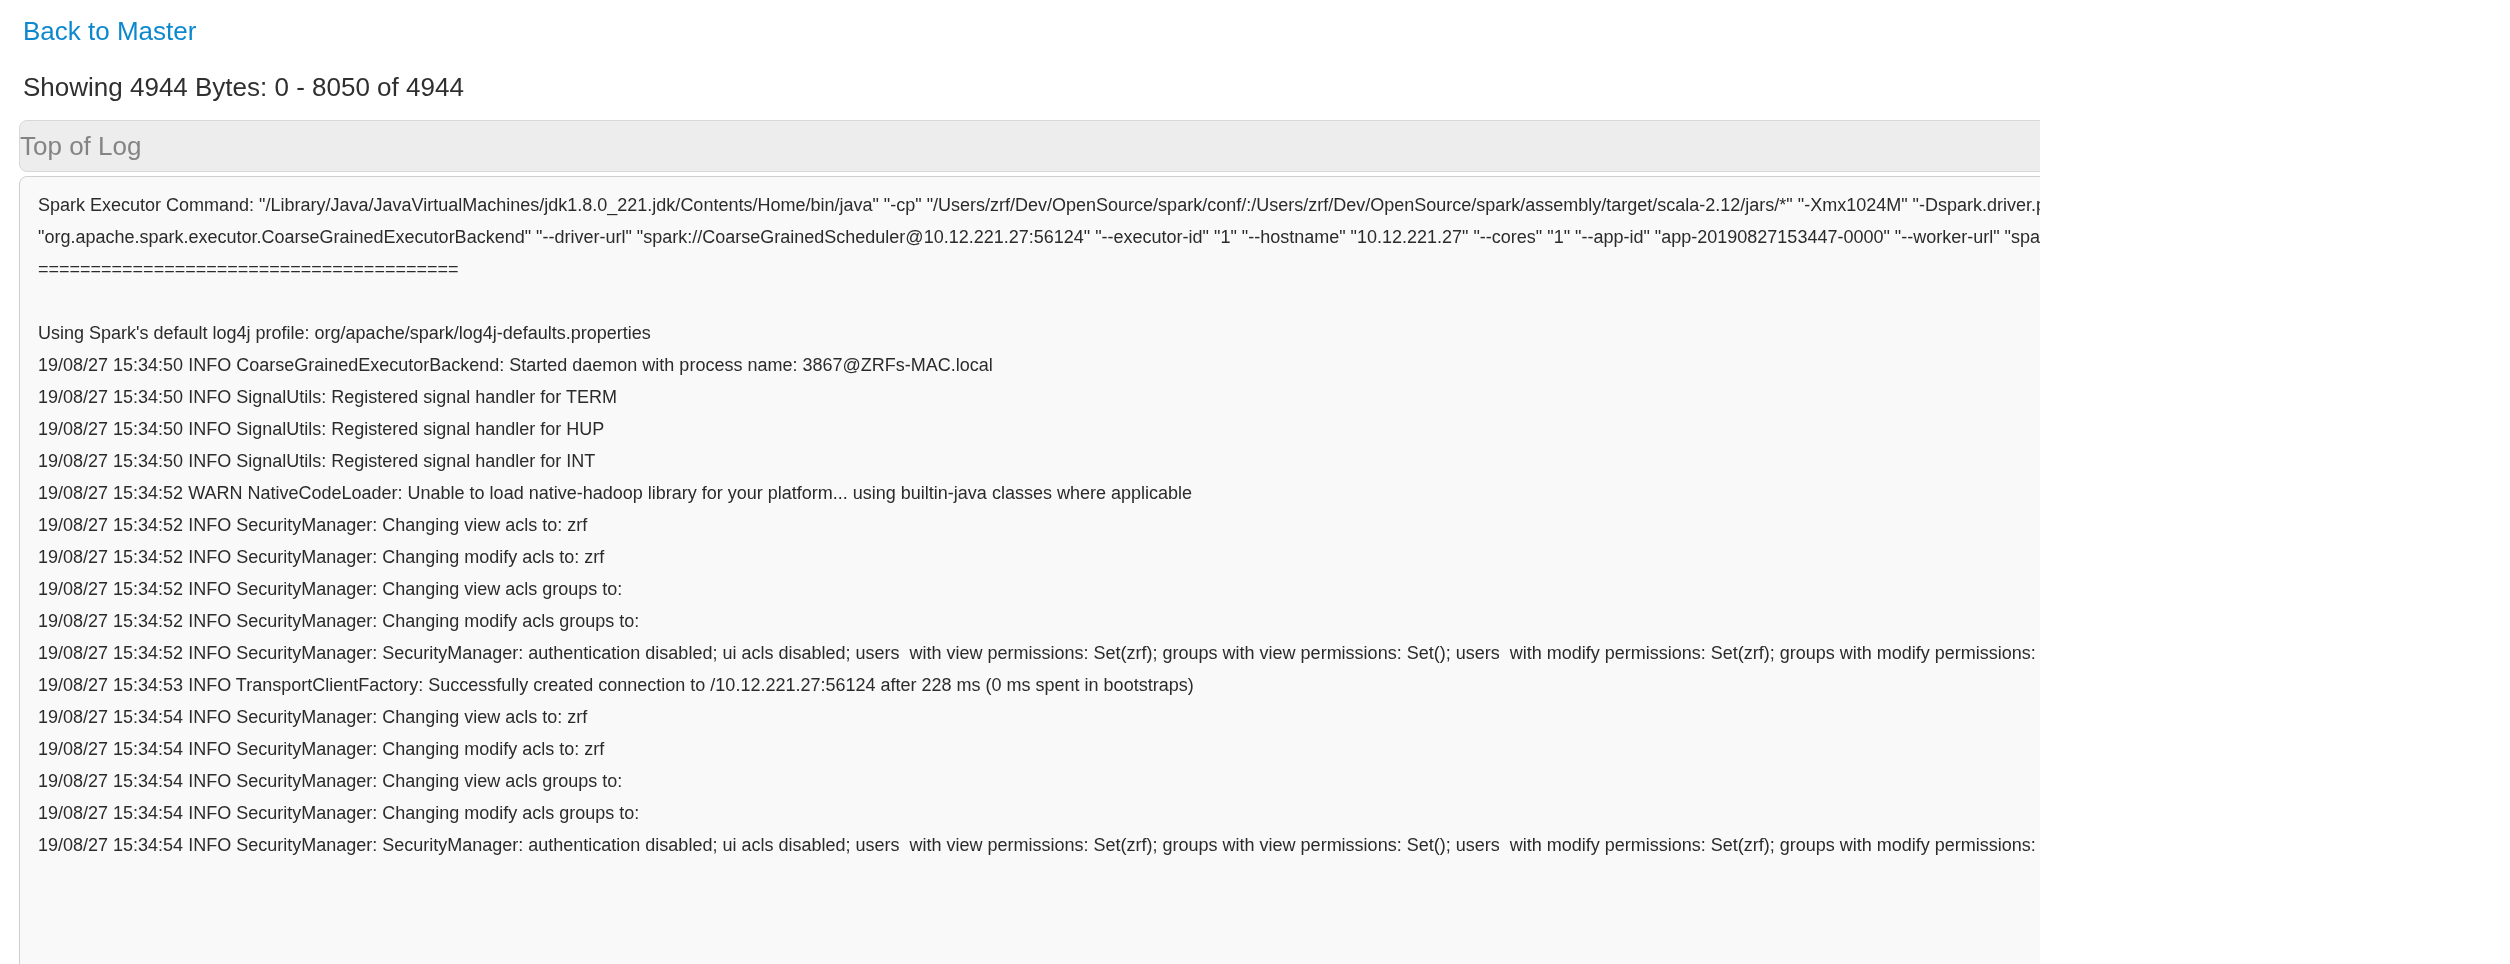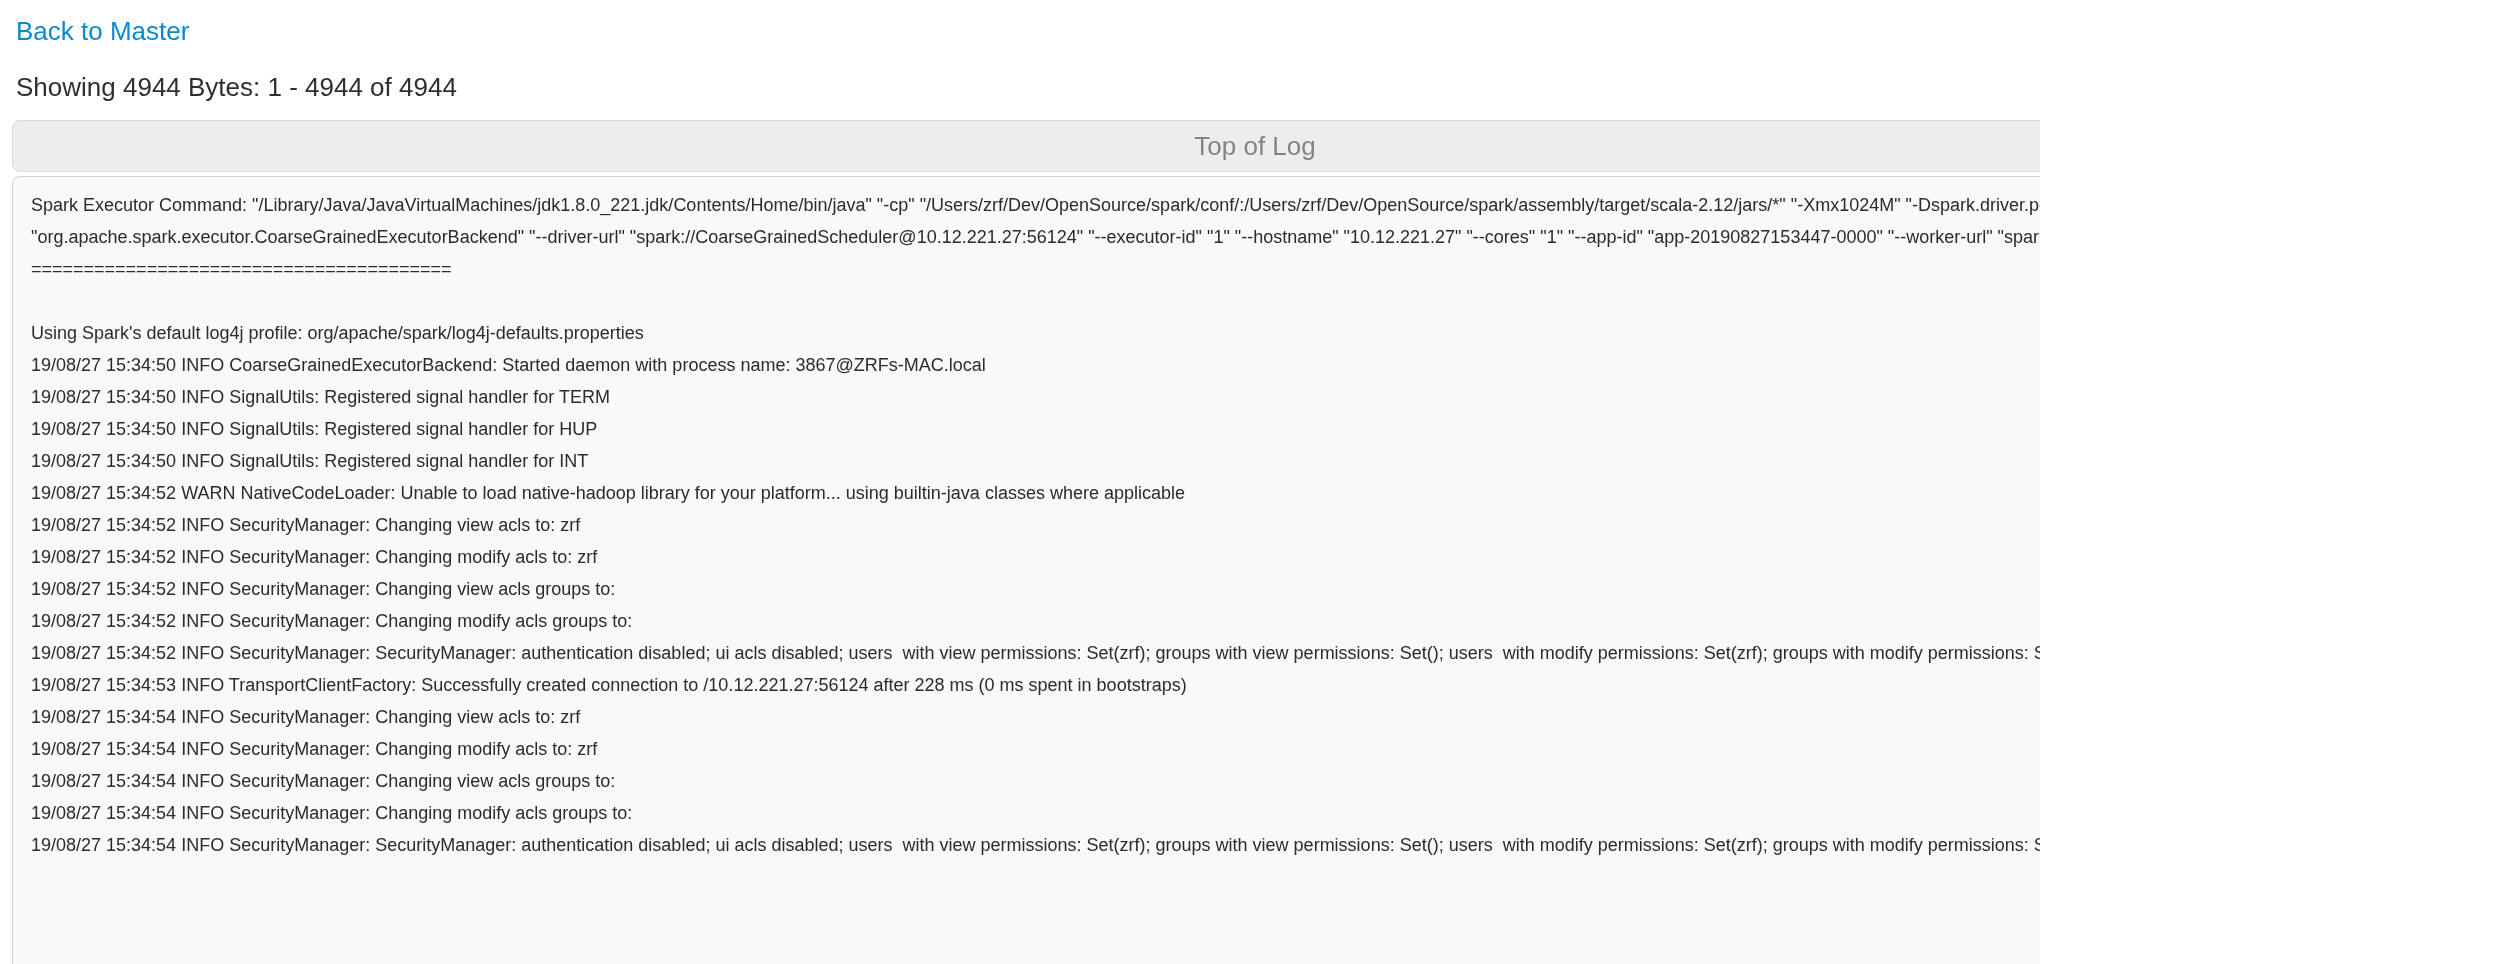--- a/index.html
+++ b/index.html
@@ -7,21 +7,21 @@
     width: 2510px;
     height: 964px;
     overflow: hidden;
     background: #ffffff;
     font-family: "Liberation Sans", sans-serif;
   }
   .page {
     width: 2040px;
     height: 964px;
     overflow: hidden;
-    padding: 12px 12px 0 12px;
+    padding: 12px 12px 0 19px;
   }
   .back-link {
     display: inline-block;
     margin: 4px 0 0 4px;
     color: #0c88cf;
     font-size: 26px;
     line-height: 30px;
     text-decoration: none;
     cursor: pointer;
   }
@@ -35,21 +35,21 @@
     display: block;
     width: 2486px;
     height: 52px;
     margin-top: 18px;
     background: #ededed;
     border: 1px solid #d8d8d8;
     border-radius: 8px;
     color: #848484;
     font-family: "Liberation Sans", sans-serif;
     font-size: 26px;
-    text-align: center;
+    text-align: left;
     cursor: pointer;
   }
   .log-box {
     width: 2486px;
     height: 810px;
     margin-top: 4px;
     background: #f9f9f9;
     border: 1px solid #cfcfcf;
     border-radius: 8px;
     padding: 12px 18px;
@@ -65,21 +65,21 @@
     line-height: 32px;
   }
 </style>
 </head>
 <body>
 
 <div class="page">
 
   <a class="back-link">Back to Master</a>
 
-  <div class="byte-range">Showing 4944 Bytes: 1 - 4944 of 4944</div>
+  <div class="byte-range">Showing 4944 Bytes: 0 - 8050 of 4944</div>
 
   <button class="top-log-btn">Top of Log</button>
 
   <div class="log-box">
     <div class="log-text">Spark Executor Command: "/Library/Java/JavaVirtualMachines/jdk1.8.0_221.jdk/Contents/Home/bin/java" "-cp" "/Users/zrf/Dev/OpenSource/spark/conf/:/Users/zrf/Dev/OpenSource/spark/assembly/target/scala-2.12/jars/*" "-Xmx1024M" "-Dspark.driver.port=56124" "org.apache.spark.executor.CoarseGrainedExecutorBackend" "--driver-url" "spark://CoarseGrainedScheduler@10.12.221.27:56124" "--executor-id" "1" "--hostname" "10.12.221.27" "--cores" "1" "--app-id" "app-20190827153447-0000" "--worker-url" "spark://Worker@10.12.221.27:56127"
 ========================================
 
 Using Spark's default log4j profile: org/apache/spark/log4j-defaults.properties
 19/08/27 15:34:50 INFO CoarseGrainedExecutorBackend: Started daemon with process name: 3867@ZRFs-MAC.local
 19/08/27 15:34:50 INFO SignalUtils: Registered signal handler for TERM

